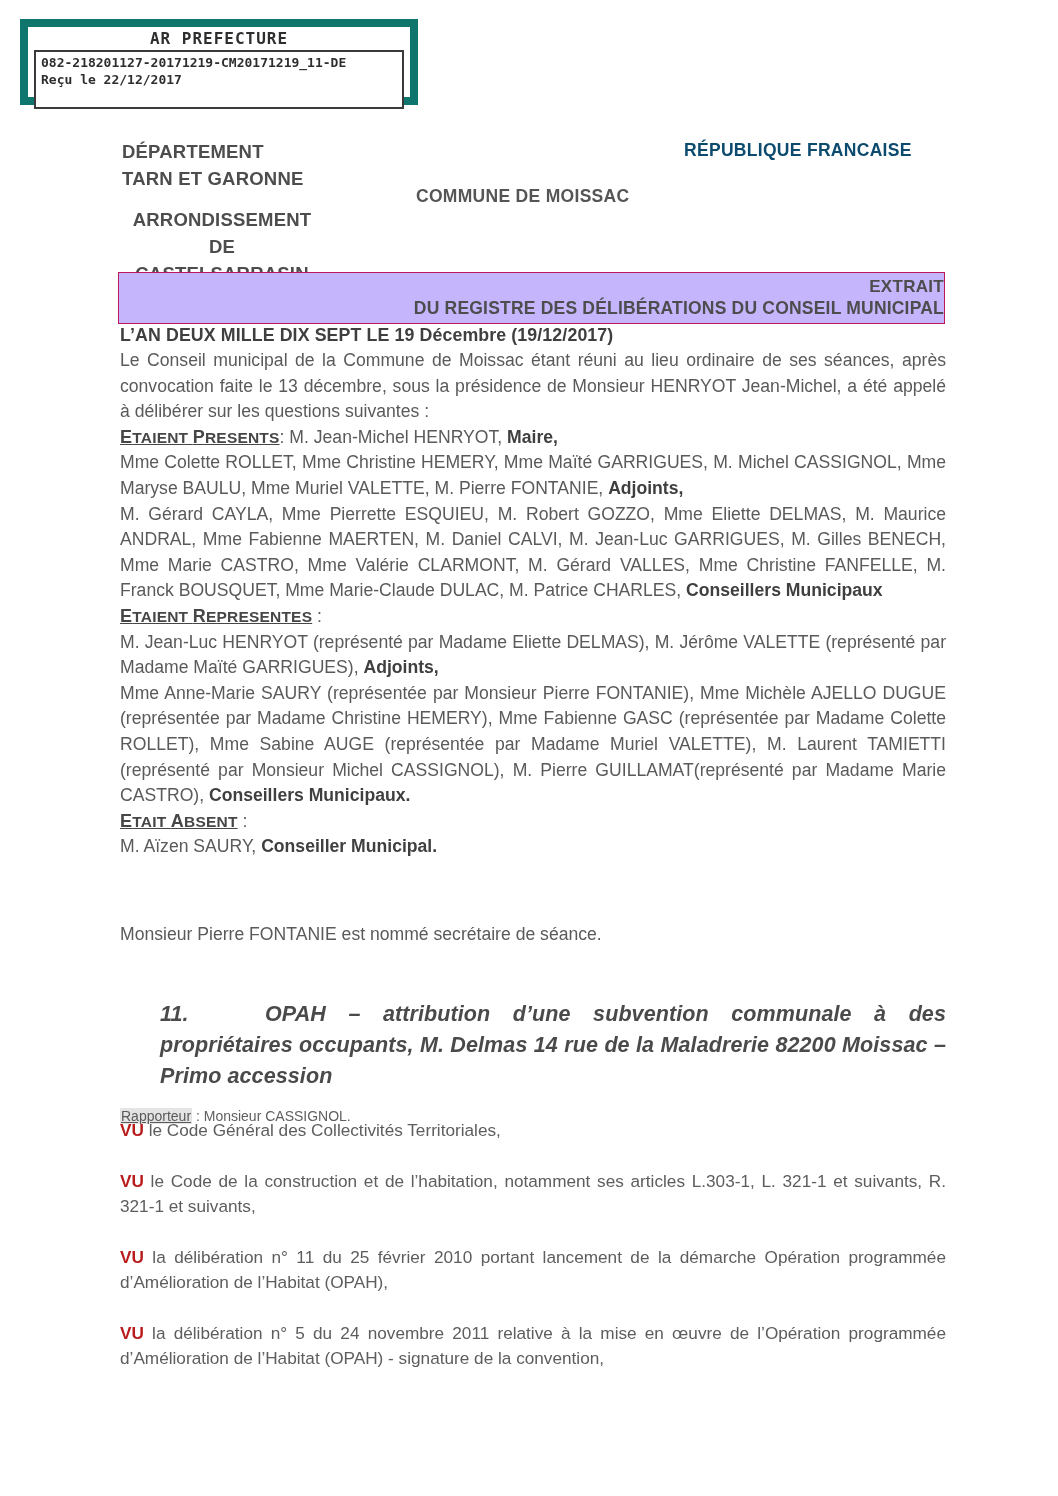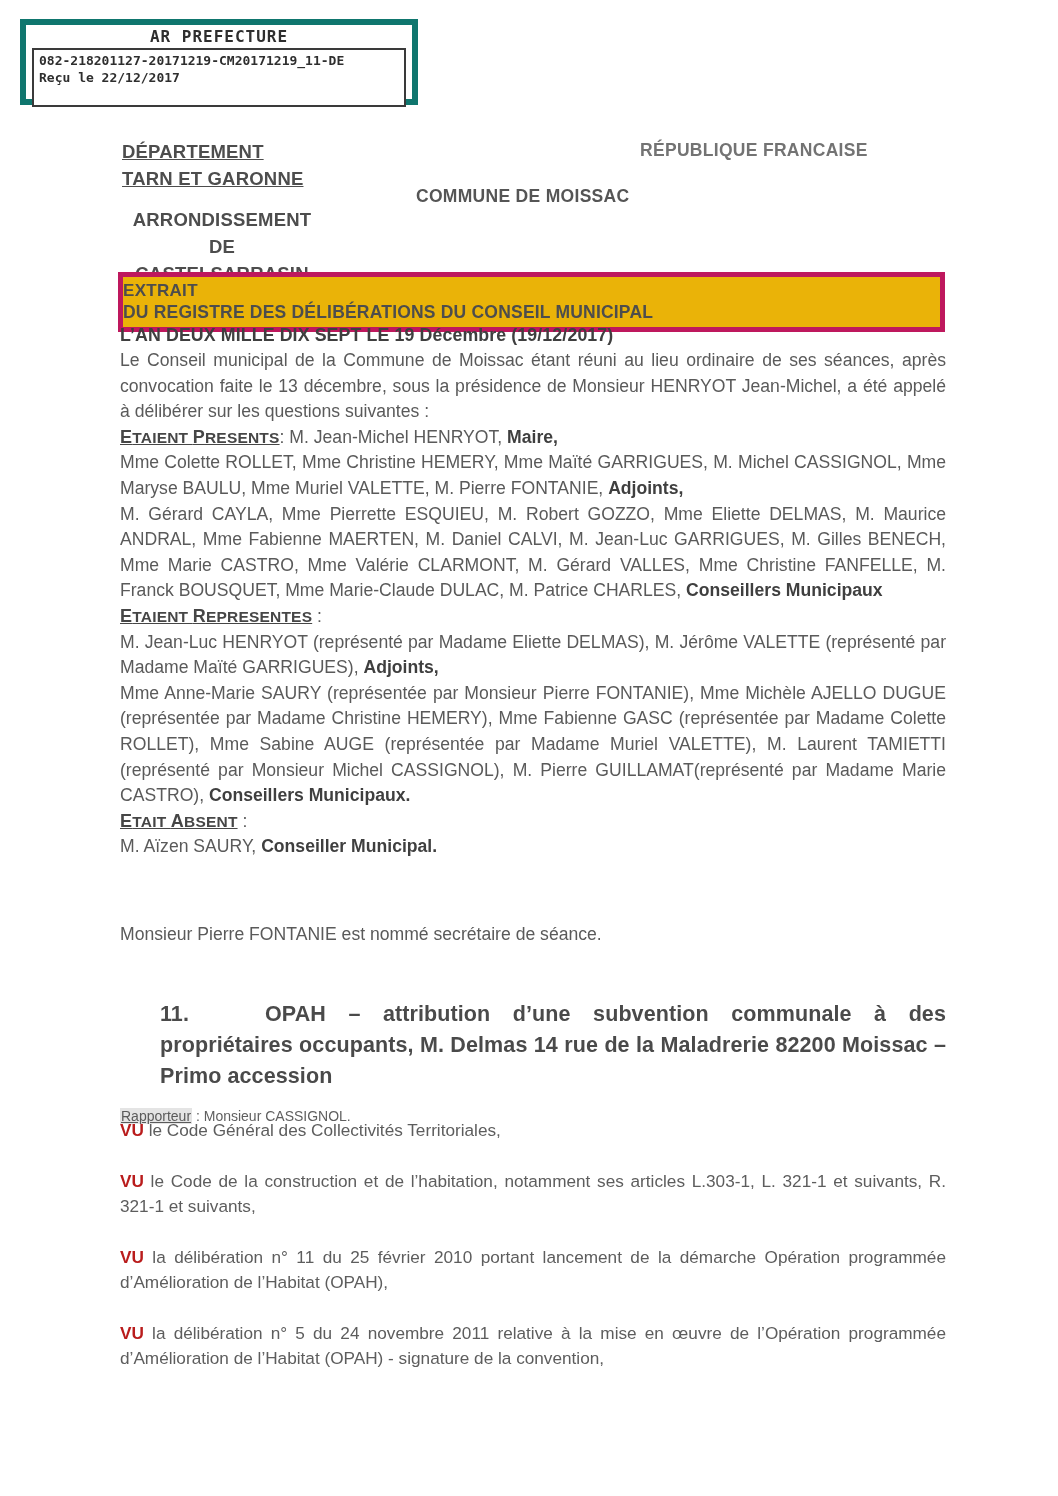--- a/index.html
+++ b/index.html
@@ -16,21 +16,21 @@
     -webkit-font-smoothing: antialiased;
   }
 
   
   .stamp {
     position: absolute;
     left: 20px;
     top: 19px;
     width: 398px;
     height: 86px;
-    border: 6px solid #0f766e;
+    border: 8px solid #0f766e;
     background: #ffffff;
     box-sizing: border-box;
     padding: 3px 6px 0 6px;
   }
   .stamp-title {
     text-align: center;
     font-family: "DejaVu Sans Mono", monospace;
     font-size: 16px;
     font-weight: bold;
     letter-spacing: 1px;
@@ -63,64 +63,63 @@
   }
   .dept-block {
     position: absolute;
     left: 122px;
     top: 0px;
     font-size: 18.5px;
     font-weight: bold;
     line-height: 27px;
     color: #4d4d4d;
     letter-spacing: 0.2px;
-    text-decoration: underline;
   }
   .arr-block {
     position: absolute;
     left: 122px;
     top: 68px;
     width: 200px;
     text-align: center;
     font-size: 18.5px;
     font-weight: bold;
     line-height: 27px;
     color: #4d4d4d;
     letter-spacing: 0.2px;
   }
   .rf-line {
     position: absolute;
-    left: 640px;
+    left: 684px;
     top: 2px;
     font-size: 17.5px;
     font-weight: bold;
-    color: #737373;
+    color: #0c4a6e;
     letter-spacing: 0.3px;
   }
   .commune-line {
     position: absolute;
     left: 416px;
     top: 48px;
     font-size: 17.5px;
     font-weight: bold;
     color: #555;
     letter-spacing: 0.3px;
   }
 
   
   .extrait-box {
     position: absolute;
     left: 118px;
     top: 272px;
     width: 827px;
     box-sizing: border-box;
-    border: 5px solid #be185d;
-    background: #eab308;
+    border: 1px solid #be185d;
+    background: #c4b5fd;
     padding: 3px 0 4px 0;
-    text-align: left;
+    text-align: right;
   }
   .extrait-l1 {
     font-size: 17px;
     font-weight: bold;
     color: #4d4d4d;
     line-height: 21px;
     letter-spacing: 0.3px;
   }
   .extrait-l2 {
     font-size: 17.5px;
@@ -170,20 +169,21 @@
     font-size: 17.4px;
     color: #5f5f5f;
     margin: 0;
     line-height: 24px;
   }
   .delib-title {
     margin: 10px 0 0 0;
     padding-left: 40px;
     font-size: 21.5px;
     font-weight: bold;
+    font-style: italic;
     color: #4a4a4a;
     line-height: 31px;
     text-align: justify;
     text-align-last: left;
     letter-spacing: 0.1px;
   }
   .delib-title .num-cell {
     display: inline-block;
     width: 105px;
   }

